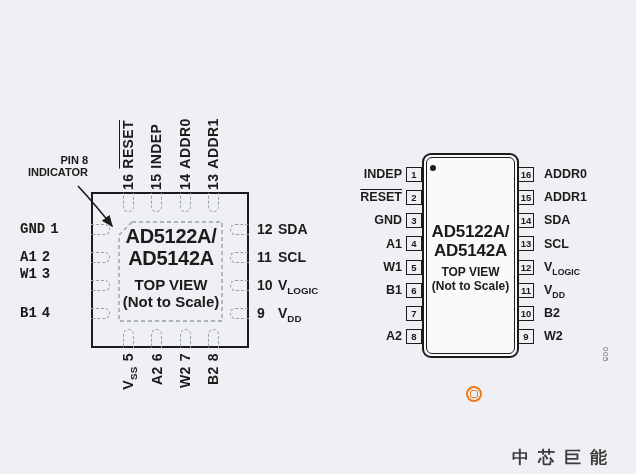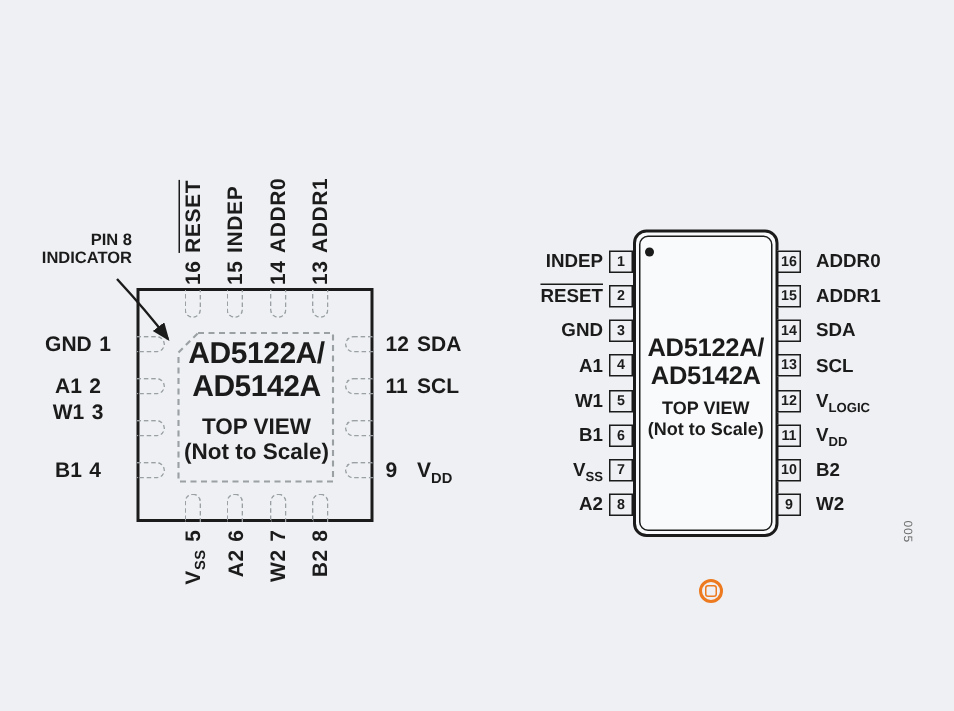--- a/index.html
+++ b/index.html
@@ -29,21 +29,21 @@
   .pad.b{width:11px;height:19px;top:329px;border-bottom:none;border-radius:6px 6px 0 0;}
   .pad.l{width:19px;height:11px;left:91px;border-left:none;border-radius:0 6px 6px 0;}
   .pad.r{width:19px;height:11px;left:230px;border-right:none;border-radius:6px 0 0 6px;}
 
   .vlab{position:absolute;height:16px;transform:rotate(-90deg);font-weight:bold;
         font-size:14px;white-space:nowrap;letter-spacing:0.4px;}
   .vlab.top{width:90px;top:137px;text-align:left;}
   .vlab.bot{width:56px;top:373px;text-align:right;}
 
   .hlab{position:absolute;font-weight:bold;font-size:14px;line-height:18px;white-space:nowrap;}
-  .hlab.left{left:20px;width:64px;text-align:center;}
+  .hlab.left{left:20px;width:64px;text-align:left;font-family:Liberation Mono, monospace;}
   .hlab.right{left:257px;}
   .pnum{display:inline-block;width:21px;}
   .gap{margin-left:5px;}
   sub{font-size:0.7em;}
   .ovl{text-decoration:overline;}
 
   .indicator{position:absolute;left:18px;top:155px;width:70px;text-align:right;
              font-size:11px;font-weight:bold;line-height:11.5px;}
 
   
@@ -133,20 +133,21 @@
   <div class="vlab top" style="left:140px"><span>14</span><span class="gap">ADDR0</span></div>
   <div class="vlab top" style="left:168px"><span>13</span><span class="gap">ADDR1</span></div>
 
   <div class="hlab left" style="top:220px"><span>GND</span><span class="gap">1</span></div>
   <div class="hlab left" style="top:248px"><span>A1</span><span class="gap">2</span></div>
   <div class="hlab left" style="top:265px"><span>W1</span><span class="gap">3</span></div>
   <div class="hlab left" style="top:304px"><span>B1</span><span class="gap">4</span></div>
 
   <div class="hlab right" style="top:220px"><span class="pnum">12</span><span>SDA</span><sub></sub></div>
   <div class="hlab right" style="top:248px"><span class="pnum">11</span><span>SCL</span><sub></sub></div>
+  <div class="hlab right" style="top:276px"><span class="pnum">10</span><span>V</span><sub>LOGIC</sub></div>
   <div class="hlab right" style="top:304px"><span class="pnum">9</span><span>V</span><sub>DD</sub></div>
 
   <div class="vlab bot" style="left:100px"><span>V</span><sub>SS</sub><span class="gap">5</span></div>
   <div class="vlab bot" style="left:129px"><span>A2</span><span class="gap">6</span></div>
   <div class="vlab bot" style="left:157px"><span>W2</span><span class="gap">7</span></div>
   <div class="vlab bot" style="left:185px"><span>B2</span><span class="gap">8</span></div>
 
   <div class="tssop-body"></div>
   <div class="dot"></div>
 
@@ -181,21 +182,20 @@
   <div class="pinbox pl" style="top:329px">
       <span>8</span>
     </div>
 
   <div class="tlab left" style="top:166px"><span>INDEP</span></div>
   <div class="tlab left" style="top:189px"><span class="ovl">RESET</span></div>
   <div class="tlab left" style="top:212px"><span>GND</span></div>
   <div class="tlab left" style="top:236px"><span>A1</span></div>
   <div class="tlab left" style="top:259px"><span>W1</span></div>
   <div class="tlab left" style="top:282px"><span>B1</span></div>
-  <div class="tlab left" style="top:305px"><span>V</span><sub>SS</sub></div>
   <div class="tlab left" style="top:328px"><span>A2</span></div>
 
   <div class="pinbox pr" style="top:167px">
       <span>16</span>
     </div>
   <div class="pinbox pr" style="top:190px">
       <span>15</span>
     </div>
   <div class="pinbox pr" style="top:213px">
       <span>14</span>
@@ -221,14 +221,15 @@
   <div class="tlab right" style="top:212px"><span>SDA</span></div>
   <div class="tlab right" style="top:236px"><span>SCL</span></div>
   <div class="tlab right" style="top:259px"><span>V</span><sub>LOGIC</sub></div>
   <div class="tlab right" style="top:282px"><span>V</span><sub>DD</sub></div>
   <div class="tlab right" style="top:305px"><span>B2</span></div>
   <div class="tlab right" style="top:328px"><span>W2</span></div>
 
   <div class="figcode">005</div>
 
   <div class="logo-ring"></div>
+  <div class="logo-sub">中芯巨能</div>
 
 </div>
 
 </body></html>

